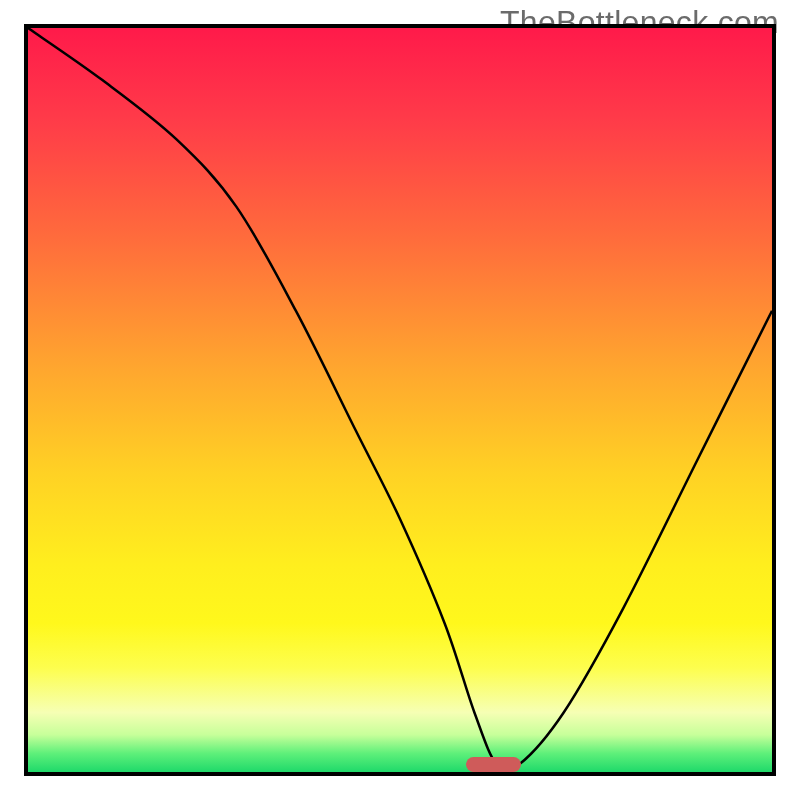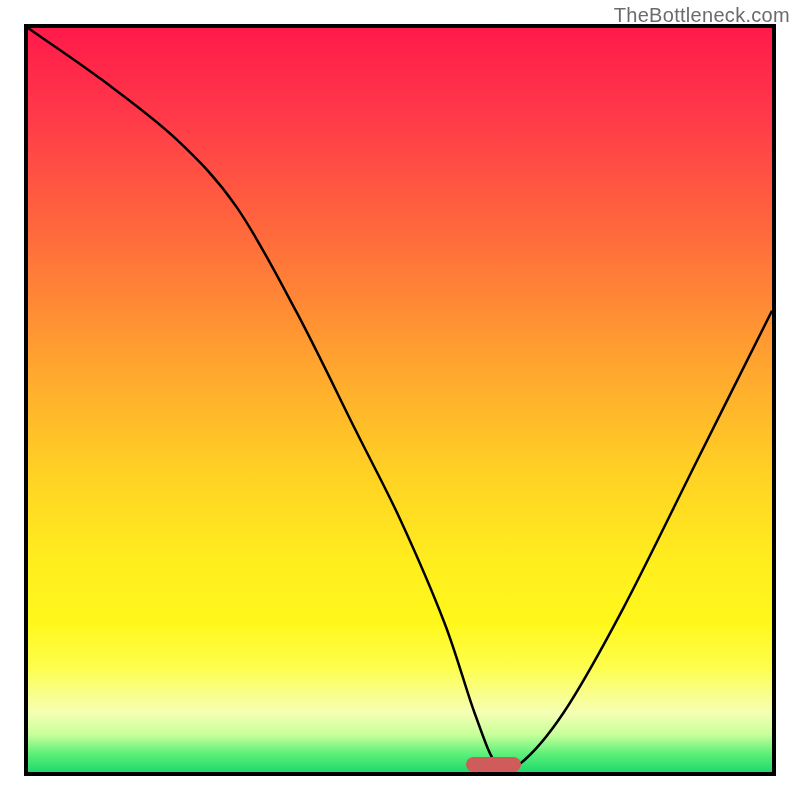--- a/index.html
+++ b/index.html
@@ -11,22 +11,22 @@
     font-family: Arial, Helvetica, sans-serif;
   }
   .canvas {
     position: relative;
     width: 800px;
     height: 800px;
   }
   .watermark {
     position: absolute;
     top: 4px;
-    right: 10px;
-    font-size: 20px;
+    right: 21px;
+    font-size: 32px;
     font-weight: 500;
     color: #6b6b6b;
     letter-spacing: 0.3px;
   }
   .frame {
     position: absolute;
     left: 24px;
     top: 24px;
     width: 752px;
     height: 752px;

